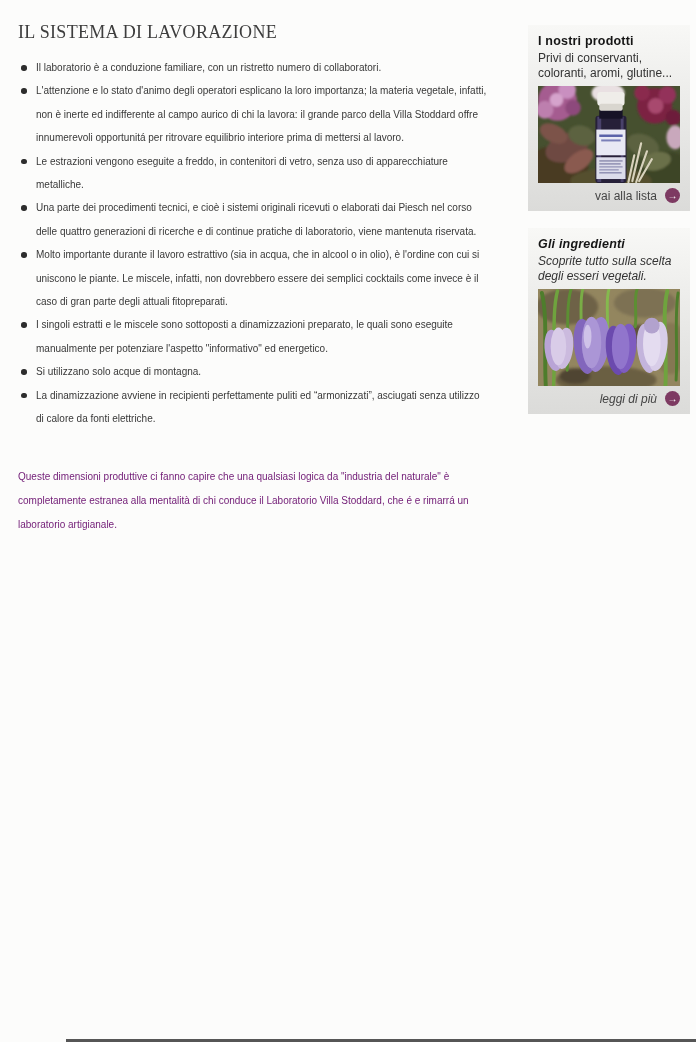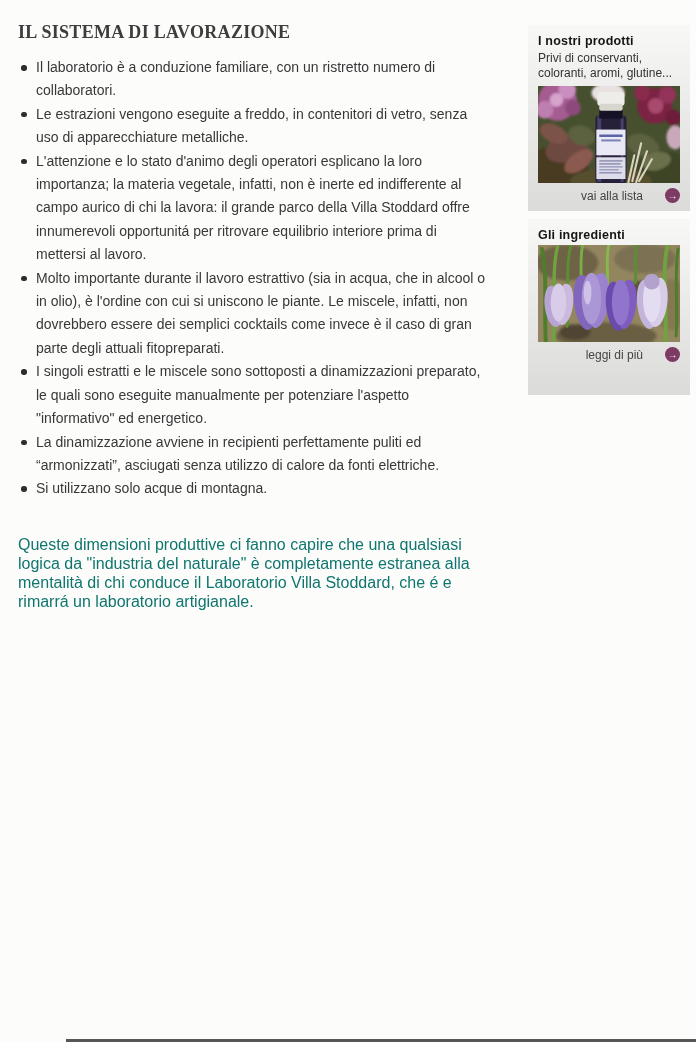--- a/index.html
+++ b/index.html
@@ -6,53 +6,53 @@
   body{
     width:696px;height:1042px;position:relative;overflow:hidden;
     background:#fcfcfb;
     font-family:"Liberation Sans","DejaVu Sans",sans-serif;
     color:#3a3a3a;
   }
   
   .main{position:absolute;left:18px;top:22px;width:500px;}
   .page-title{
     font-family:"Liberation Serif","DejaVu Serif",serif;
-    font-size:18px;font-weight:bold;color:#3d3d3d;
+    font-size:18px;font-weight:normal;color:#3d3d3d;
     letter-spacing:.3px;margin:0 0 13px 0;
   }
   ul.bullets{
     margin:0;padding:0 0 0 18px;list-style:none;
-    width:452px;font-size:14px;line-height:23.4px;color:#383838;
+    width:452px;font-size:10px;line-height:23.4px;color:#383838;
   }
   ul.bullets li{position:relative;margin:0;}
   ul.bullets li::before{
     content:"";position:absolute;left:-15px;top:9px;
     width:5.5px;height:5.5px;border-radius:50%;background:#2d2d2d;
   }
   .closing{
-    width:472px;font-size:16px;line-height:19px;color:#0f766e;
+    width:472px;font-size:10px;line-height:24px;color:#701a75;
     margin:34px 0 0 0;
   }
   
   .promo{
     position:absolute;right:6px;width:162px;box-sizing:border-box;
     padding:9px 10px 8px 10px;
     background:linear-gradient(180deg,#f8f8f6 0%,#ececea 40%,#dbdbd9 100%);
   }
   .promo-1{top:25px;min-height:172px;}
-  .promo-2{top:219px;min-height:176px;}
+  .promo-2{top:228px;min-height:176px;font-style:italic;}
   .promo-title{
     font-size:12.5px;font-weight:bold;color:#151515;margin:0 0 3px 0;
     letter-spacing:.2px;
   }
   .promo-desc{font-size:12px;line-height:14.5px;color:#333;margin:0 0 6px 0;}
   .promo-photo{width:142px;height:97px;display:block;}
   .promo-photo svg{width:100%;height:100%;display:block;}
   .promo-link{
-    display:flex;justify-content:flex-end;align-items:center;gap:22px;
+    display:flex;justify-content:flex-end;align-items:center;gap:8px;
     margin-top:5px;font-size:12px;color:#454545;cursor:pointer;
     text-decoration:none;
   }
   .arrow-circle{
     width:15px;height:15px;border-radius:50%;background:#7d3a62;
     display:inline-flex;align-items:center;justify-content:center;
     color:#fff;font-size:10px;line-height:15px;flex:0 0 auto;
   }
   .arrow-circle::before{content:"\2192";}
   
@@ -61,26 +61,27 @@
     background:#565656;
   }
 </style>
 </head>
 <body>
 
 <div class="main">
   <h1 class="page-title">IL SISTEMA DI LAVORAZIONE</h1>
   <ul class="bullets">
     <li>Il laboratorio è a conduzione familiare, con un ristretto numero di collaboratori.</li>
+    <li>L'attenzione e lo stato d'animo degli operatori esplicano la loro importanza; la materia vegetale, infatti, non è inerte ed indifferente al campo aurico di chi la lavora: il grande parco della Villa Stoddard offre innumerevoli opportunitá per ritrovare equilibrio interiore prima di mettersi al lavoro.</li>
     <li>Le estrazioni vengono eseguite a freddo, in contenitori di vetro, senza uso di apparecchiature metalliche.</li>
-    <li>L'attenzione e lo stato d'animo degli operatori esplicano la loro importanza; la materia vegetale, infatti, non è inerte ed indifferente al campo aurico di chi la lavora: il grande parco della Villa Stoddard offre innumerevoli opportunitá per ritrovare equilibrio interiore prima di mettersi al lavoro.</li>
+    <li>Una parte dei procedimenti tecnici, e cioè i sistemi originali ricevuti o elaborati dai Piesch nel corso delle quattro generazioni di ricerche e di continue pratiche di laboratorio, viene mantenuta riservata.</li>
     <li>Molto importante durante il lavoro estrattivo (sia in acqua, che in alcool o in olio), è l'ordine con cui si uniscono le piante. Le miscele, infatti, non dovrebbero essere dei semplici cocktails come invece è il caso di gran parte degli attuali fitopreparati.</li>
     <li>I singoli estratti e le miscele sono sottoposti a dinamizzazioni preparato, le quali sono eseguite manualmente per potenziare l'aspetto "informativo" ed energetico.</li>
+    <li>Si utilizzano solo acque di montagna.</li>
     <li>La dinamizzazione avviene in recipienti perfettamente puliti ed “armonizzati”, asciugati senza utilizzo di calore da fonti elettriche.</li>
-    <li>Si utilizzano solo acque di montagna.</li>
   </ul>
   <p class="closing">Queste dimensioni produttive ci fanno capire che una qualsiasi logica da "industria del naturale" è completamente estranea alla mentalità di chi conduce il Laboratorio Villa Stoddard, che é e rimarrá un laboratorio artigianale.</p>
 </div>
 
 <div class="promo promo-1">
   <h2 class="promo-title">I nostri prodotti</h2>
   <p class="promo-desc">Privi di conservanti, coloranti, aromi, glutine...</p>
   <span class="promo-photo">
     <svg viewBox="0 0 146 98" preserveAspectRatio="none" aria-hidden="true">
       <defs>
@@ -133,20 +134,21 @@
     </svg>
   </span>
   <a class="promo-link">
     <span>vai alla lista</span>
     <span class="arrow-circle"></span>
   </a>
 </div>
 
 <div class="promo promo-2">
   <h2 class="promo-title">Gli ingredienti</h2>
+  <p class="promo-desc">Scoprite tutto sulla scelta degli esseri vegetali.</p>
   <span class="promo-photo">
     <svg viewBox="0 0 146 98" preserveAspectRatio="none" aria-hidden="true">
       <defs>
           <filter id="b2" x="-20%" y="-20%" width="140%" height="140%">
             <feGaussianBlur stdDeviation="1.4"></feGaussianBlur>
           </filter>
         </defs>
       <rect width="146" height="98" fill="#93865f"></rect>
       <g filter="url(#b2)">
         <ellipse cx="30" cy="18" rx="32" ry="18" fill="#6e6246"></ellipse>

